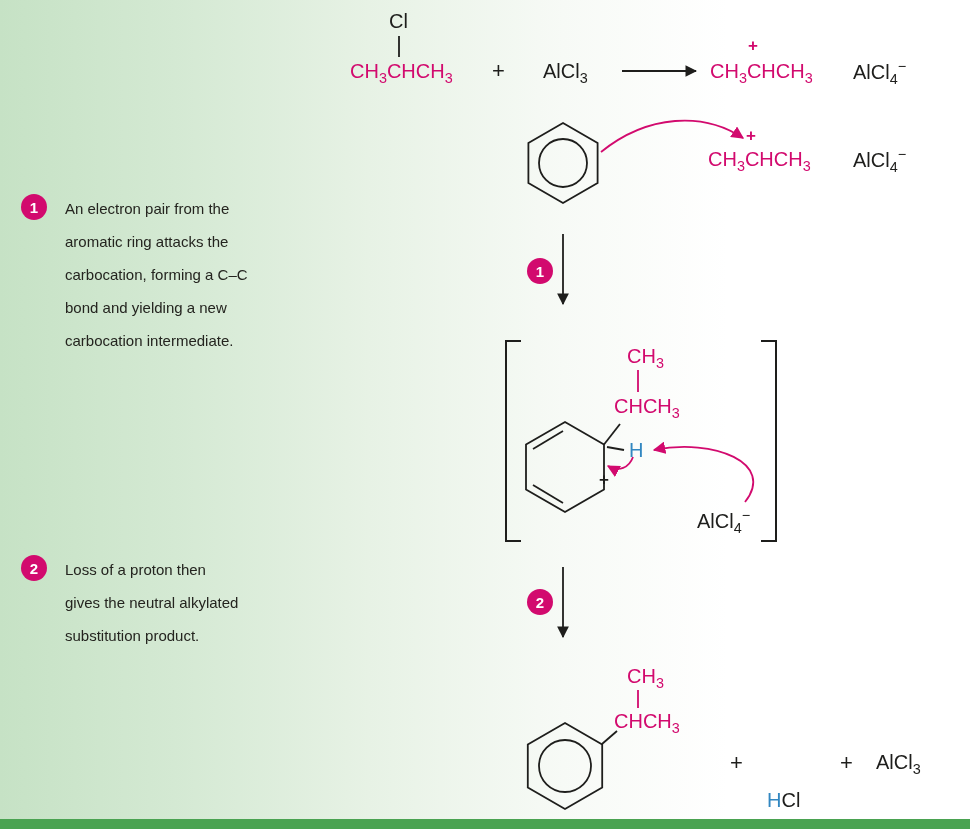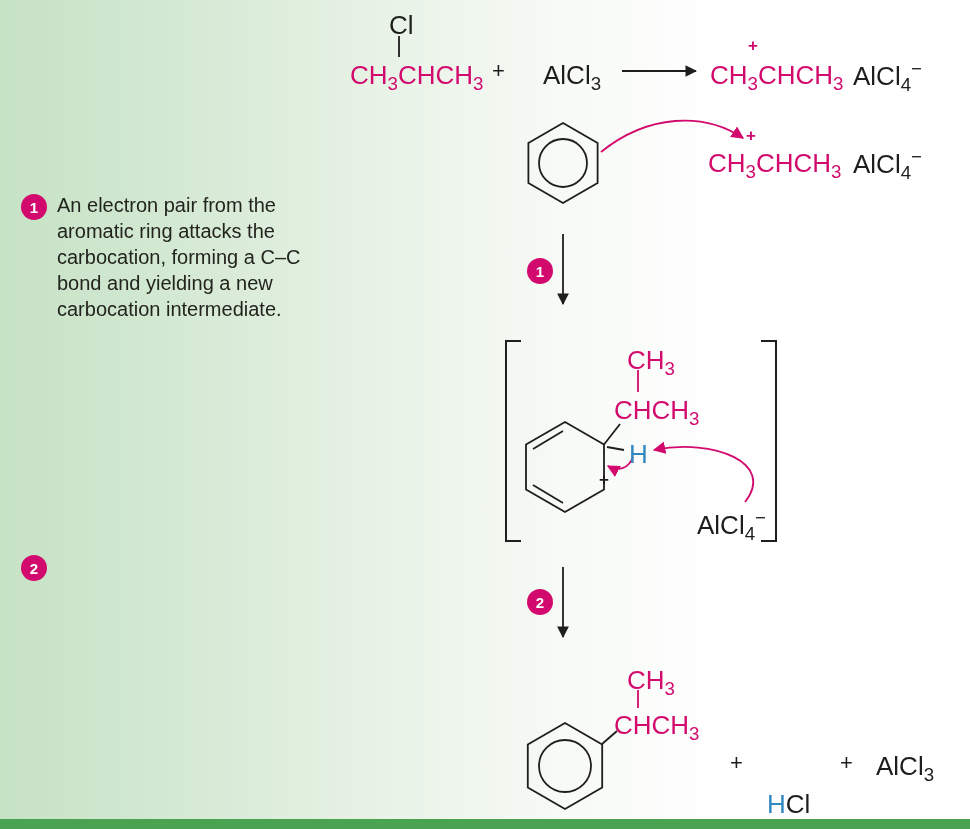--- a/index.html
+++ b/index.html
@@ -13,35 +13,36 @@
   #figure{
     position:relative;width:970px;height:829px;overflow:hidden;
     background:linear-gradient(90deg,#c6e2c5 0%,#d4e9d3 18%,#e7f2e5 38%,#f7faf6 58%,#ffffff 75%,#ffffff 100%);
   }
   svg{position:absolute;left:0;top:0;pointer-events:none}
   .ink{stroke:var(--ink);stroke-width:1.8;fill:none}
   .ink2{stroke:var(--ink);stroke-width:2;fill:none}
   .mg{stroke:var(--magenta);stroke-width:1.8;fill:none}
   .fill-ink{fill:var(--ink)}
   .fill-mg{fill:var(--magenta)}
-  .lbl{position:absolute;font-size:26px;color:var(--ink);white-space:nowrap}
+  .lbl{position:absolute;font-size:20px;color:var(--ink);white-space:nowrap}
   .lbl sub{font-size:0.72em}
   .lbl sup{font-size:0.72em}
   .magenta{color:var(--magenta)}
   .blue{color:var(--blue)}
   .charge{font-size:17px;font-weight:bold}
   .plus{font-size:22px}
   .badge{
     position:absolute;width:26px;height:26px;border-radius:50%;
     background:var(--magenta);color:#fff;font-weight:bold;font-size:15px;
     display:flex;align-items:center;justify-content:center;
   }
   .steptext{
-    position:absolute;font-size:20px;line-height:26px;color:#24241f;
+    position:absolute;font-size:15px;line-height:33px;color:#24241f;
     white-space:pre-line;
+    margin-left:8px;
   }
   #bottom-bar{position:absolute;left:0;bottom:0;width:970px;height:10px;background:var(--green_bar)}
 </style>
 </head>
 <body>
 
 <div id="figure">
 
   <svg width="970" height="829" viewBox="0 0 970 829">
     <defs>
@@ -104,20 +105,23 @@
 carbocation intermediate.</div>
   <div class="badge" style="left:527px;top:258px">1</div>
 
   <span class="lbl magenta" style="left:627px;top:345px">CH<sub>3</sub></span>
   <span class="lbl magenta" style="left:614px;top:395px">CHCH<sub>3</sub></span>
   <span class="lbl blue" style="left:629px;top:439px">H</span>
   <span class="lbl charge" style="left:599px;top:470px">+</span>
   <span class="lbl" style="left:697px;top:507px">AlCl<sub>4</sub><sup>−</sup></span>
 
   <div class="badge" style="left:21px;top:555px">2</div>
+  <div class="steptext" style="left:57px;top:553px">Loss of a proton then
+gives the neutral alkylated
+substitution product.</div>
   <div class="badge" style="left:527px;top:589px">2</div>
 
   <span class="lbl magenta" style="left:627px;top:665px">CH<sub>3</sub></span>
   <span class="lbl magenta" style="left:614px;top:710px">CHCH<sub>3</sub></span>
   <span class="lbl plus" style="left:730px;top:750px">+</span>
   <span class="lbl" style="left:767px;top:789px"><span class="blue">H</span><span>Cl</span></span>
   <span class="lbl plus" style="left:840px;top:750px">+</span>
   <span class="lbl" style="left:876px;top:751px">AlCl<sub>3</sub></span>
 
   <div id="bottom-bar"></div>

